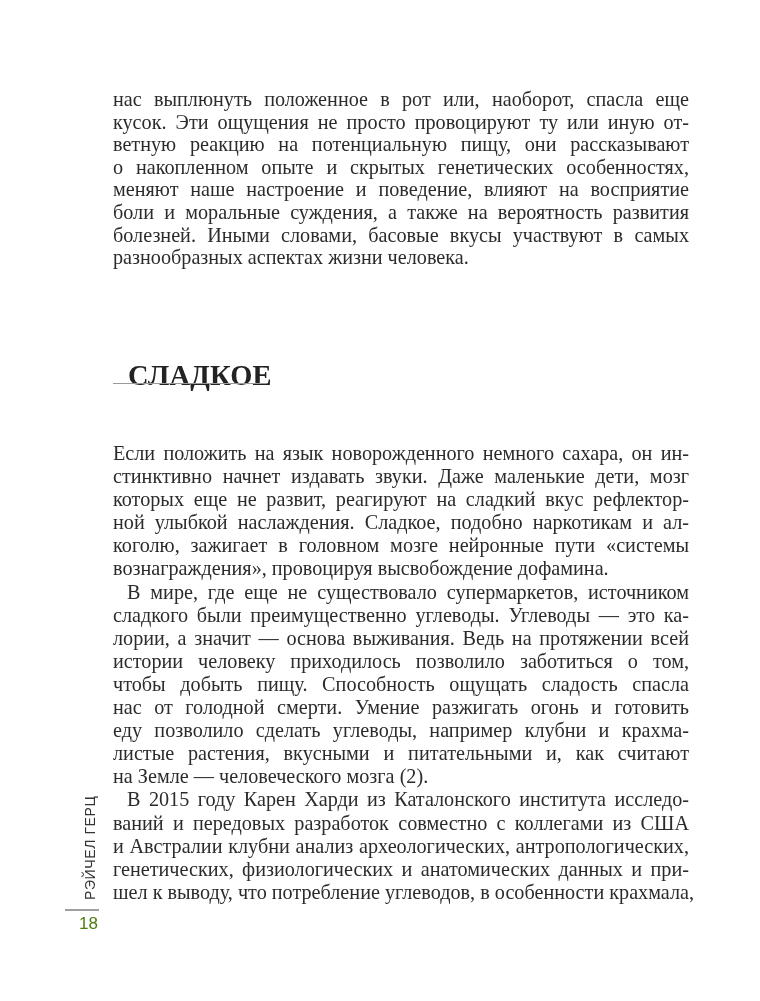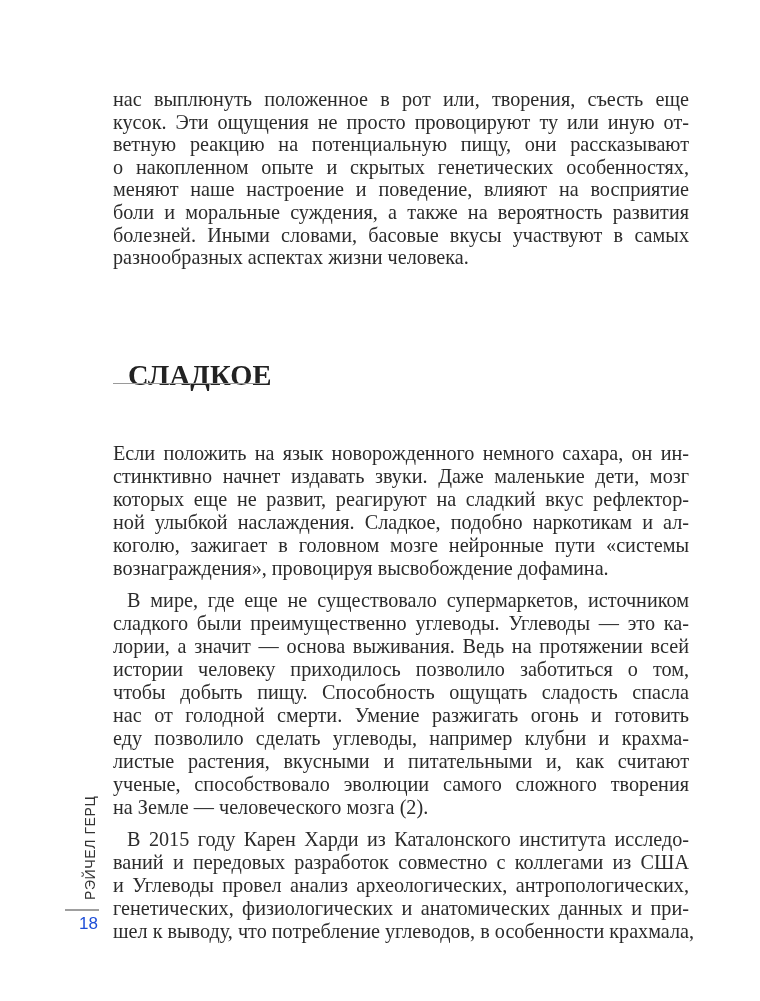--- a/index.html
+++ b/index.html
@@ -34,21 +34,20 @@
     text-align: justify;
     text-align-last: justify;
     height: 22.6px;
     line-height: 22.6px;
   }
   .line.last {
     text-align-last: left;
   }
   .line.indent {
     text-indent: 14px;
-    margin-top: 8px;
   }
   #para-intro { top: 88px; }
   #section-body { top: 442px; }
   #section-body .line { height: 23.1px; line-height: 23.1px; }
 
   .heading {
     position: absolute;
     left: 112px;
     top: 343px;
     font-family: "Liberation Serif", "DejaVu Serif", serif;
@@ -87,31 +86,31 @@
     width: 34px;
     height: 2px;
     background: #9f9f9f;
   }
   .folio {
     position: absolute;
     left: 79px;
     top: 914px;
     font-family: "Liberation Sans", "DejaVu Sans", sans-serif;
     font-size: 17px;
-    color: #1d4ed8;
+    color: #4d7c0f;
     line-height: 20px;
   }
 </style>
 </head>
 <body>
 
 <div class="page">
 
   <div class="text-block" id="para-intro">
-    <span class="line">нас выплюнуть положенное в рот или, творения, съесть еще</span>
+    <span class="line">нас выплюнуть положенное в рот или, наоборот, спасла еще</span>
     <span class="line">кусок. Эти ощущения не просто провоцируют ту или иную от-</span>
     <span class="line">ветную реакцию на потенциальную пищу, они рассказывают</span>
     <span class="line">о накопленном опыте и скрытых генетических особенностях,</span>
     <span class="line">меняют наше настроение и поведение, влияют на восприятие</span>
     <span class="line">боли и моральные суждения, а также на вероятность развития</span>
     <span class="line">болезней. Иными словами, басовые вкусы участвуют в самых</span>
     <span class="line last">разнообразных аспектах жизни человека.</span>
   </div>
 
   <h2 class="heading">СЛАДКОЕ</h2>
@@ -125,25 +124,24 @@
     <span class="line">коголю, зажигает в головном мозге нейронные пути «системы</span>
     <span class="line last">вознаграждения», провоцируя высвобождение дофамина.</span>
     <span class="line indent">В мире, где еще не существовало супермаркетов, источником</span>
     <span class="line">сладкого были преимущественно углеводы. Углеводы — это ка-</span>
     <span class="line">лории, а значит — основа выживания. Ведь на протяжении всей</span>
     <span class="line">истории человеку приходилось позволило заботиться о том,</span>
     <span class="line">чтобы добыть пищу. Способность ощущать сладость спасла</span>
     <span class="line">нас от голодной смерти. Умение разжигать огонь и готовить</span>
     <span class="line">еду позволило сделать углеводы, например клубни и крахма-</span>
     <span class="line">листые растения, вкусными и питательными и, как считают</span>
-    <span class="line">ученые, способствовало эволюции самого сложного творения</span>
     <span class="line last">на Земле — человеческого мозга (2).</span>
     <span class="line indent">В 2015 году Карен Харди из Каталонского института исследо-</span>
     <span class="line">ваний и передовых разработок совместно с коллегами из США</span>
-    <span class="line">и Углеводы провел анализ археологических, антропологических,</span>
+    <span class="line">и Австралии клубни анализ археологических, антропологических,</span>
     <span class="line">генетических, физиологических и анатомических данных и при-</span>
     <span class="line">шел к выводу, что потребление углеводов, в особенности крахмала,</span>
   </div>
 
   <div class="running-head">РЭЙЧЕЛ ГЕРЦ</div>
   <div class="folio-rule"></div>
   <div class="folio">18</div>
 
 </div>
 

